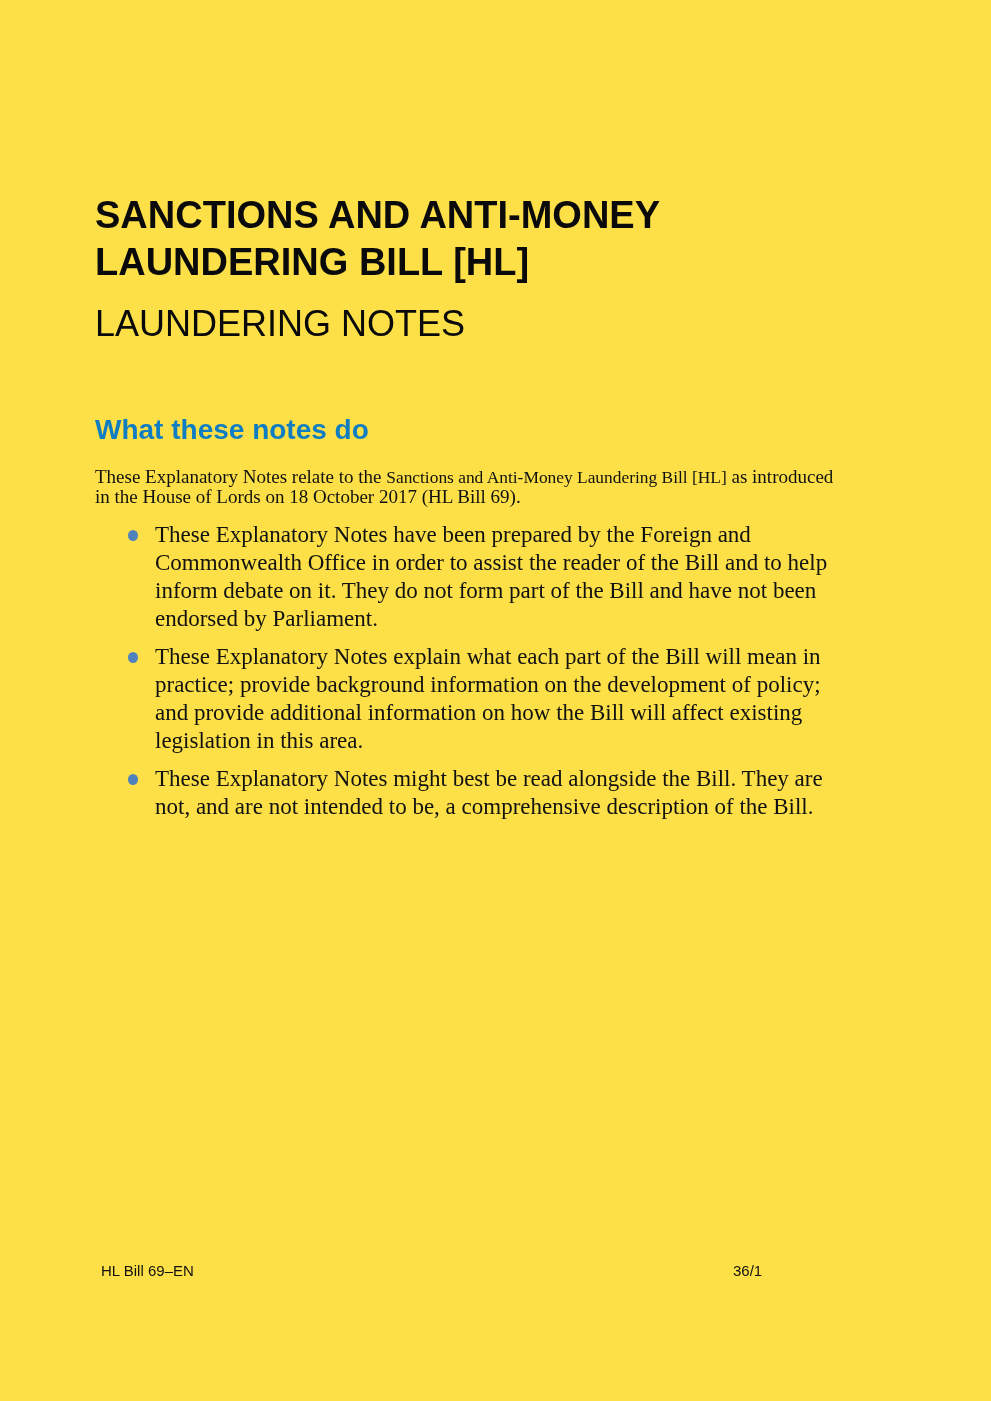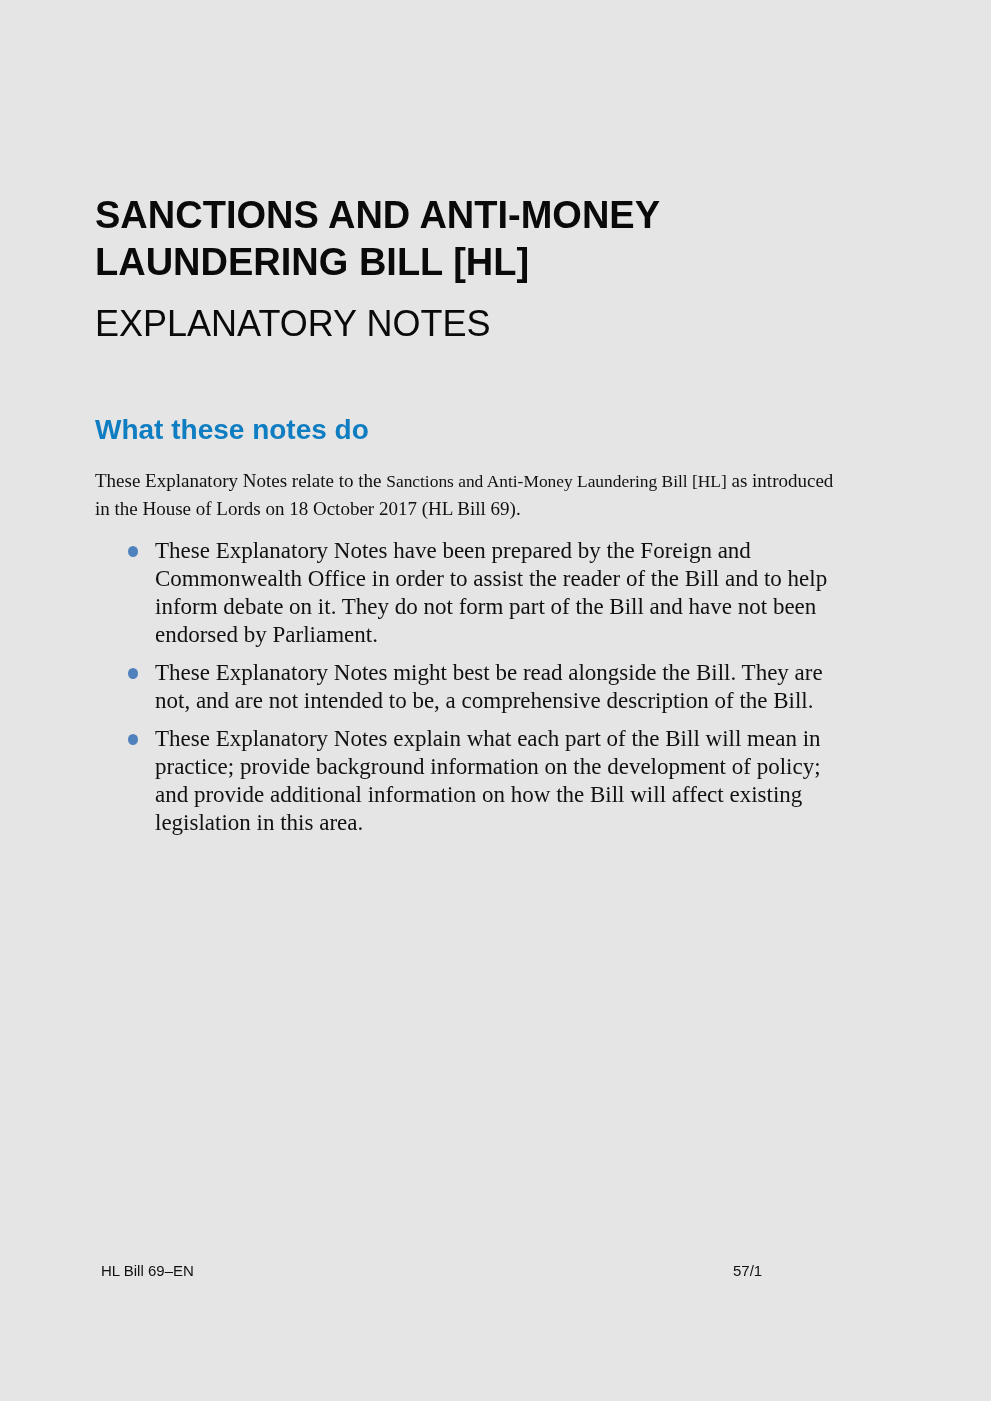--- a/index.html
+++ b/index.html
@@ -4,21 +4,21 @@
 <style>
   html, body {
     margin: 0;
     padding: 0;
     background: #ffffff;
   }
   .page {
     position: relative;
     width: 991px;
     height: 1401px;
-    background: #e5e5e5;
+    background: #fde047;
     overflow: hidden;
     font-family: "Liberation Sans", sans-serif;
     color: #000000;
   }
   .content {
     position: absolute;
     left: 95px;
     top: 0;
     width: 756px;
   }
@@ -45,21 +45,21 @@
     font-family: "Liberation Sans", sans-serif;
     font-size: 28px;
     font-weight: 700;
     line-height: 36px;
     color: #0f7dc2;
   }
   .intro-para {
     margin-top: 19px;
     font-family: "Liberation Serif", serif;
     font-size: 19px;
-    line-height: 28px;
+    line-height: 20px;
     color: #111111;
   }
   .bill-name {
     font-size: 17.4px;
   }
   .bullet-list {
     margin-top: 14px;
     padding-left: 60px;
   }
   .bullet-item {
@@ -101,42 +101,42 @@
 </style>
 </head>
 <body>
 
 <div class="page">
   <div class="content">
 
     <h1 class="doc-title" style="margin-bottom:0;">SANCTIONS AND ANTI-MONEY
 LAUNDERING BILL [HL]</h1>
 
-    <div class="doc-subtitle">EXPLANATORY NOTES</div>
+    <div class="doc-subtitle">LAUNDERING NOTES</div>
 
     <h2 class="section-heading" style="margin-bottom:16px;">What these notes do</h2>
 
     <p class="intro-para" style="margin-bottom:0;"><span>These Explanatory Notes relate to the </span><span class="bill-name">Sanctions and Anti-Money Laundering Bill [HL]</span><span> as introduced in the House of Lords on 18 October 2017 (HL Bill 69).</span></p>
 
     <div class="bullet-list">
 
       <div class="bullet-item">
         <span class="bullet-dot"></span>
         <span>These Explanatory Notes have been prepared by the Foreign and Commonwealth Office in order to assist the reader of the Bill and to help inform debate on it. They do not form part of the Bill and have not been endorsed by Parliament.</span>
       </div>
 
       <div class="bullet-item">
         <span class="bullet-dot"></span>
-        <span>These Explanatory Notes might best be read alongside the Bill. They are not, and are not intended to be, a comprehensive description of the Bill.</span>
+        <span>These Explanatory Notes explain what each part of the Bill will mean in practice; provide background information on the development of policy; and provide additional information on how the Bill will affect existing legislation in this area.</span>
       </div>
 
       <div class="bullet-item">
         <span class="bullet-dot"></span>
-        <span>These Explanatory Notes explain what each part of the Bill will mean in practice; provide background information on the development of policy; and provide additional information on how the Bill will affect existing legislation in this area.</span>
+        <span>These Explanatory Notes might best be read alongside the Bill. They are not, and are not intended to be, a comprehensive description of the Bill.</span>
       </div>
 
     </div>
   </div>
 
   <div class="footer-left">HL Bill 69–EN</div>
 
-  <div class="footer-right">57/1</div>
+  <div class="footer-right">36/1</div>
 </div>
 
 </body></html>

